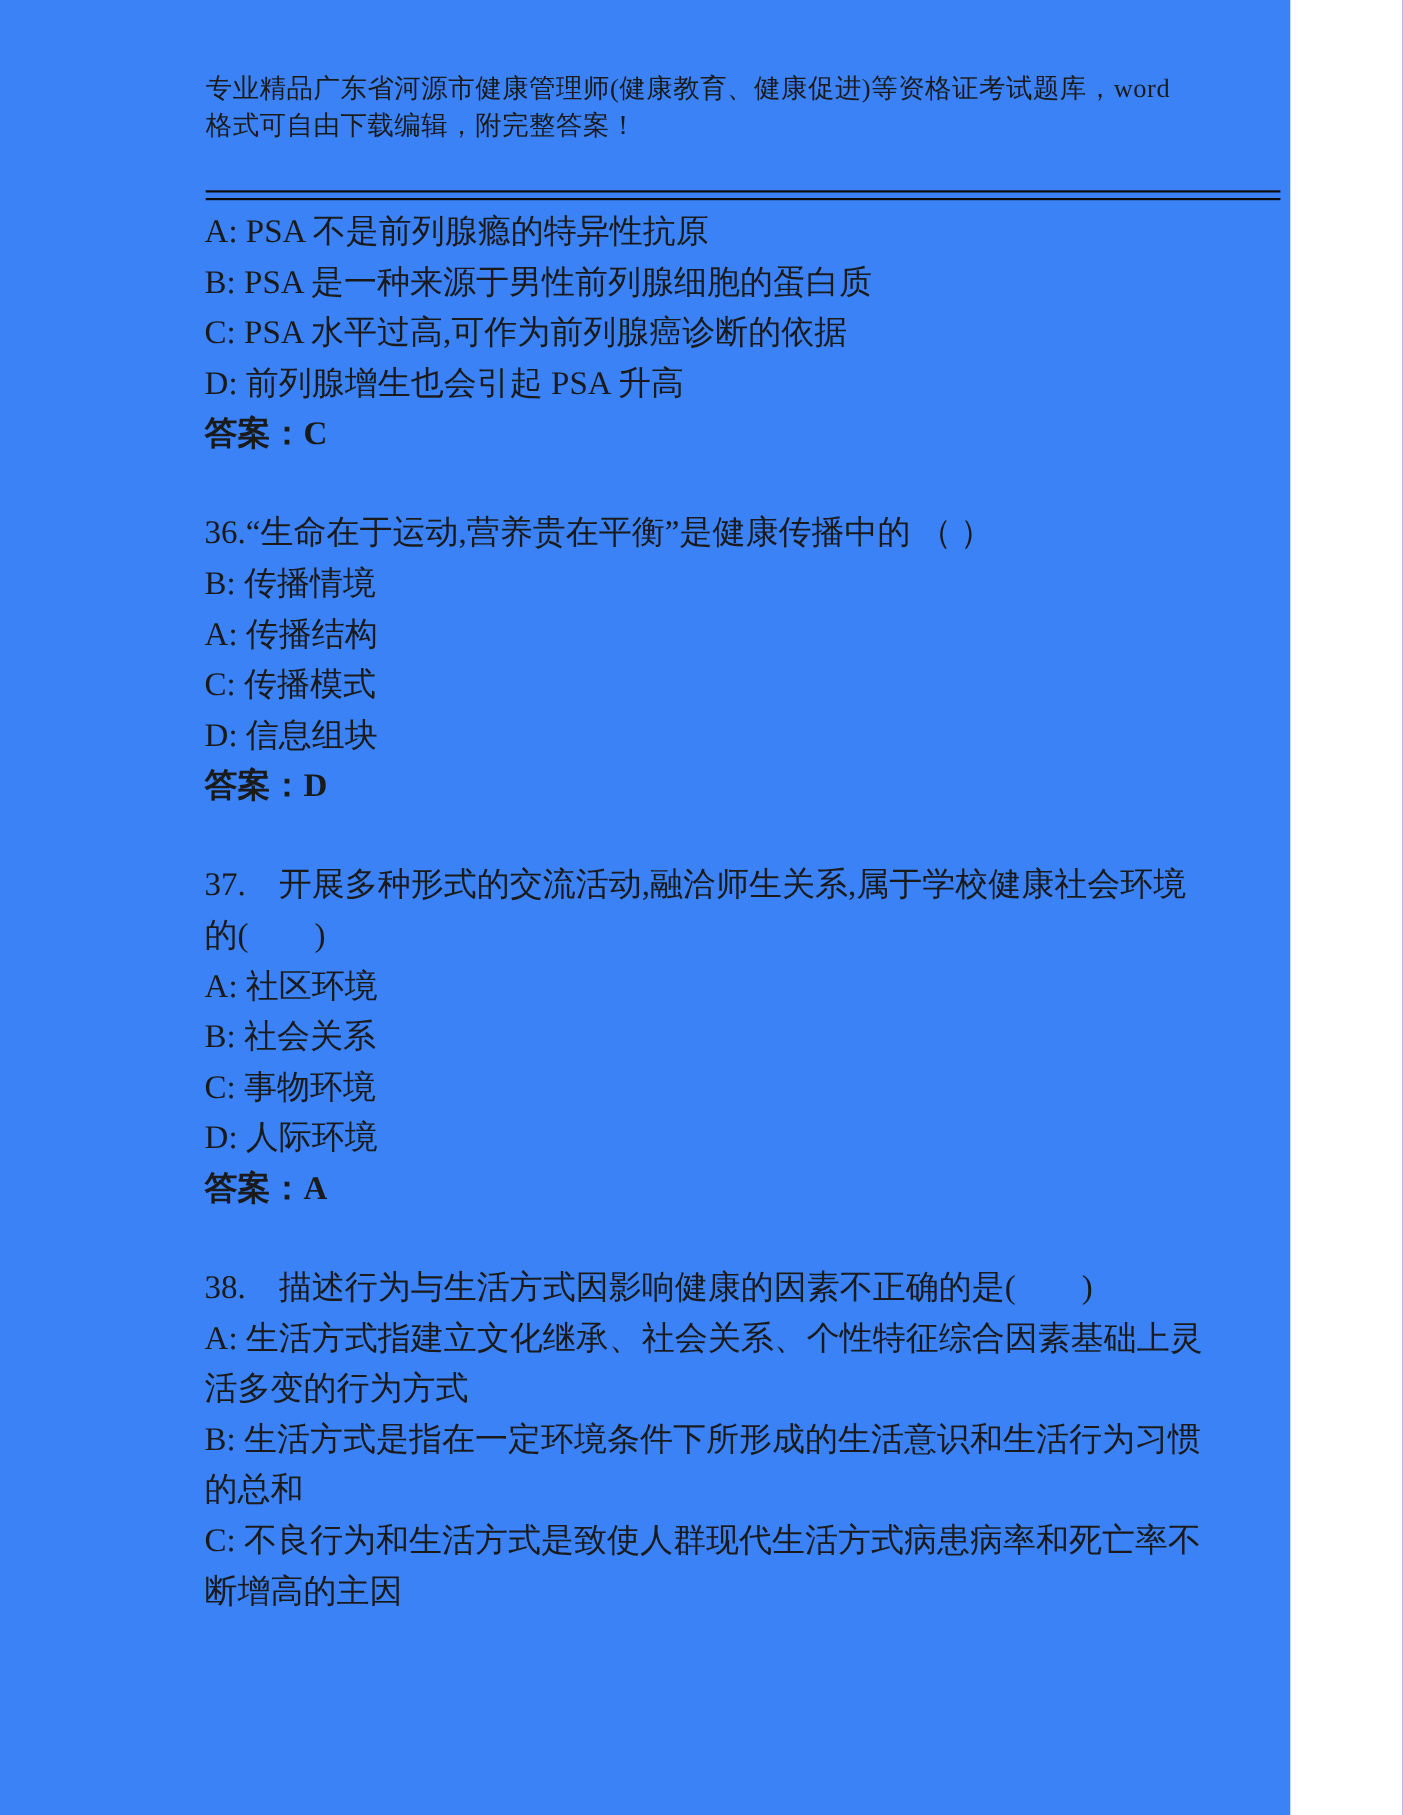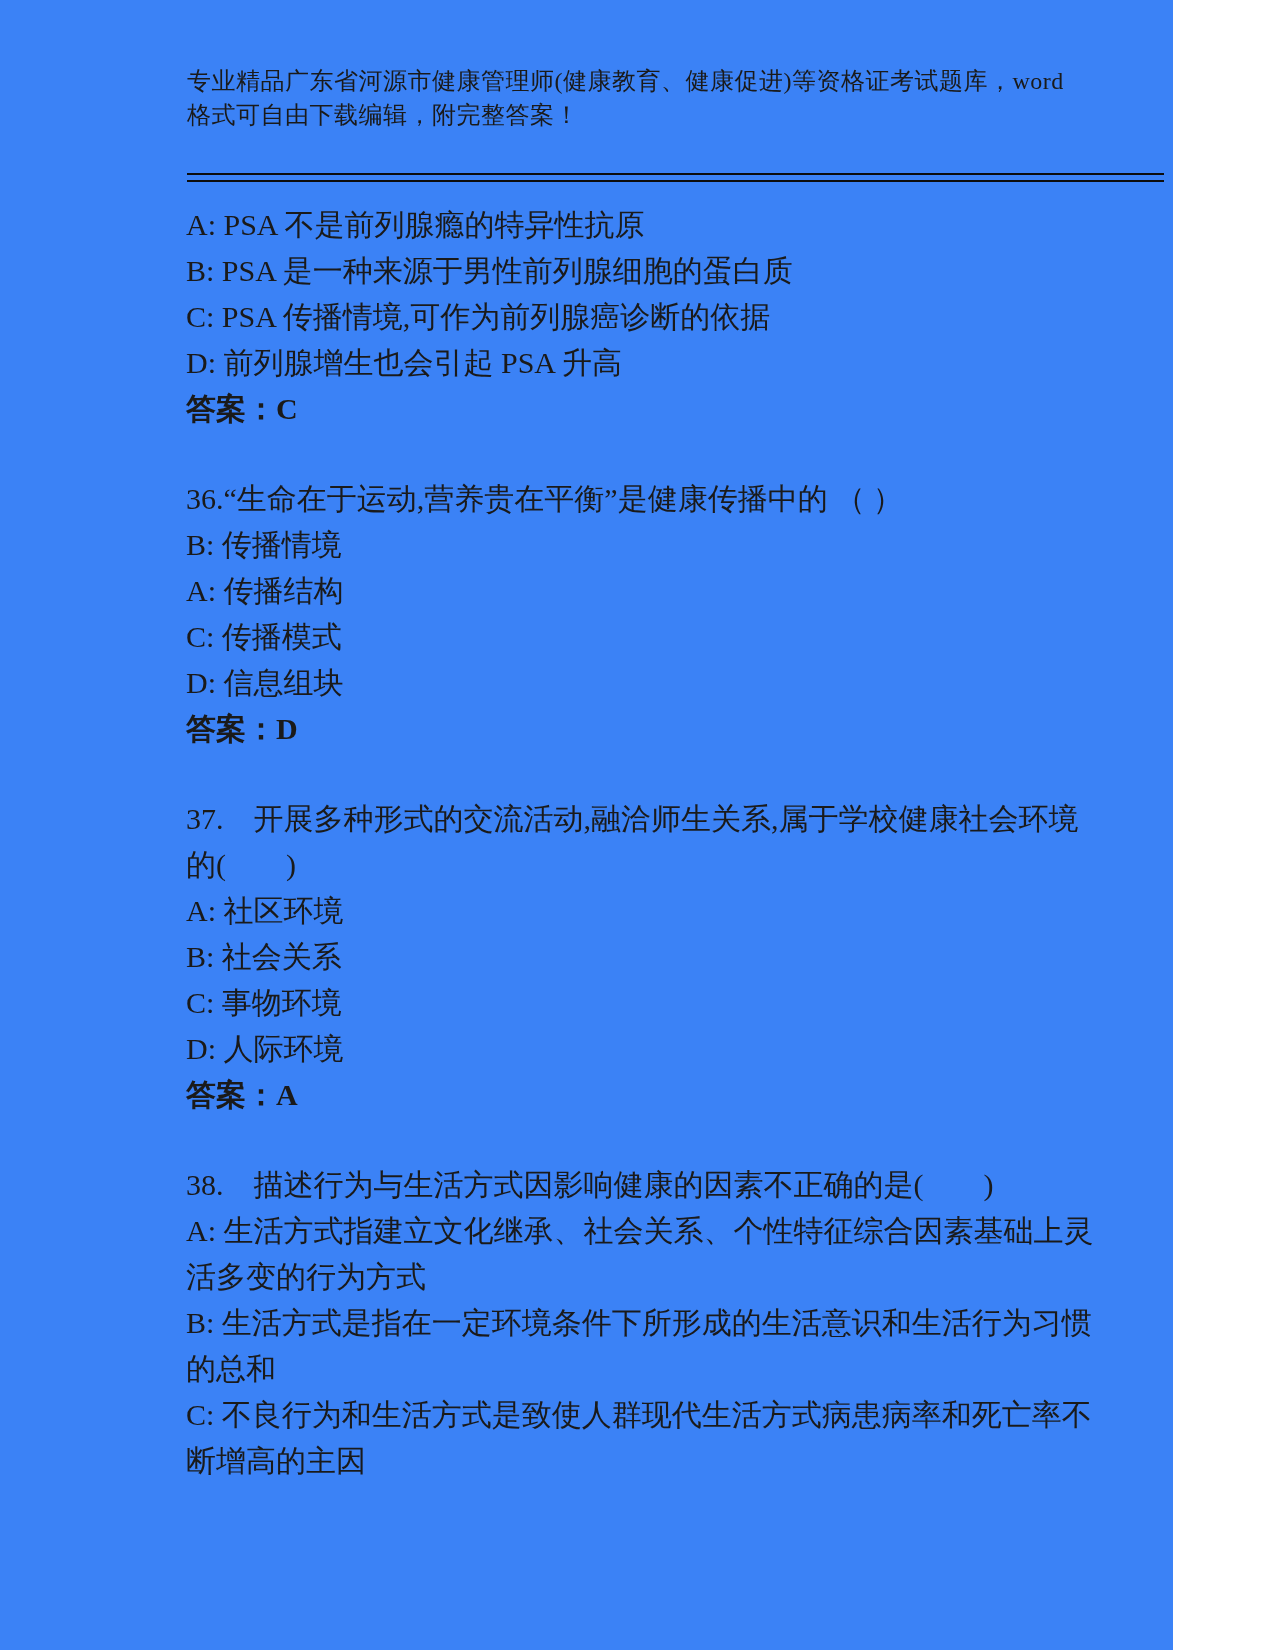--- a/index.html
+++ b/index.html
@@ -15,40 +15,40 @@
     letter-spacing:0.5px;
   }
   .header-divider{
     position:absolute;left:187px;top:173px;width:977px;height:5px;
     border-top:2px solid #0d0d0d;border-bottom:2px solid #0d0d0d;
   }
   .doc-body{
     position:absolute;left:186px;top:186px;width:1062px;
     font-size:30px;line-height:46px;
   }
-  .q-block{margin:16px 0 44px 0;}
+  .q-block{margin:2px 0 44px 0;}
   .line{white-space:pre-line;}
   .answer{font-weight:bold;}
 </style>
 </head>
 <body>
 
 <div class="page">
 
   <div class="doc-header">专业精品广东省河源市健康管理师(健康教育、健康促进)等资格证考试题库，word
 格式可自由下载编辑，附完整答案！</div>
 
   <div class="header-divider"></div>
 
   <div class="doc-body">
 
     <section class="q-block">
       <div class="line">A: PSA 不是前列腺瘾的特异性抗原</div>
       <div class="line">B: PSA 是一种来源于男性前列腺细胞的蛋白质</div>
-      <div class="line">C: PSA 传播情境,可作为前列腺癌诊断的依据</div>
+      <div class="line">C: PSA 水平过高,可作为前列腺癌诊断的依据</div>
       <div class="line">D: 前列腺增生也会引起 PSA 升高</div>
       <div class="line answer">答案：C</div>
     </section>
 
     <section class="q-block">
       <div class="line">36.“生命在于运动,营养贵在平衡”是健康传播中的 （ ）</div>
       <div class="line">B: 传播情境</div>
       <div class="line">A: 传播结构</div>
       <div class="line">C: 传播模式</div>
       <div class="line">D: 信息组块</div>

